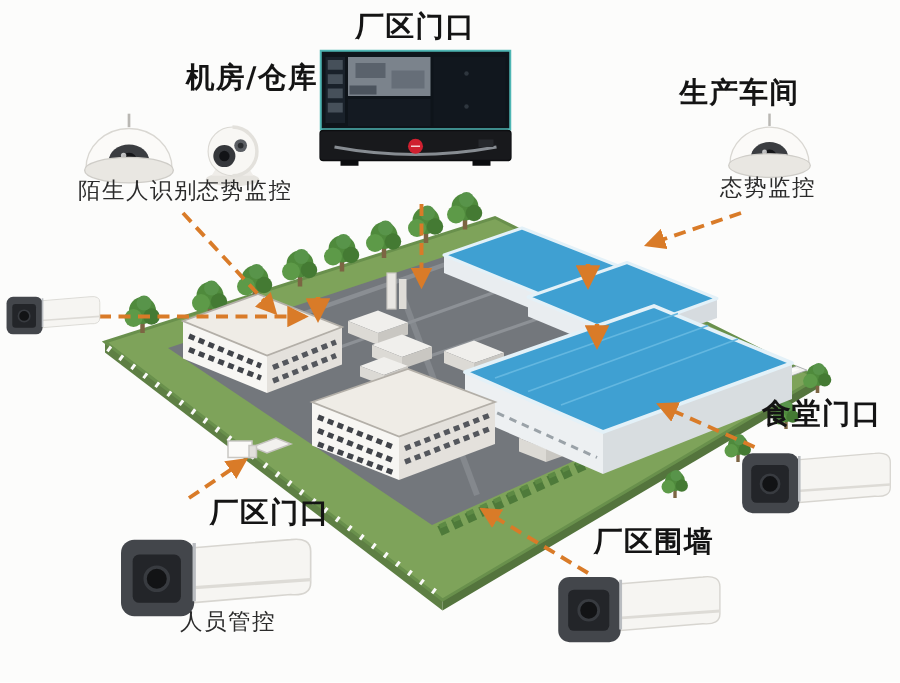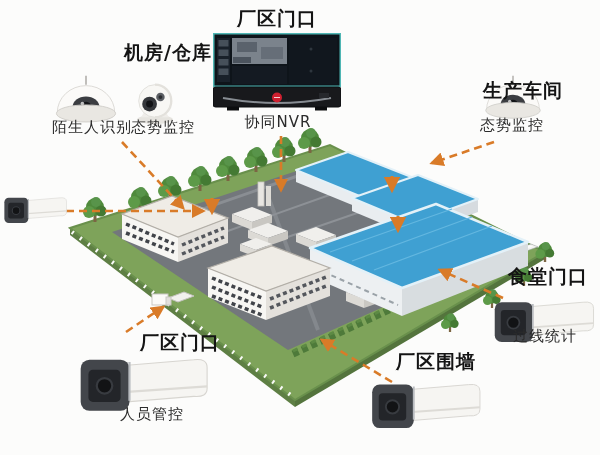--- a/index.html
+++ b/index.html
@@ -221,43 +221,41 @@
   </div>
   <div class="device-label" style="left:92px;top:118px;">陌生人识别</div>
   <div class="device-label" style="left:163px;top:118px;">态势监控</div>
 
   <div class="zone-title" style="left:277px;top:8px;">厂区门口</div>
   <div class="dev" style="left:213px;top:33px;">
     <svg width="128" height="78">
         <use href="#sym-nvr" width="128" height="78"></use>
       </svg>
   </div>
-  <div class="device-label" style="left:278px;top:113px;">协同NVR</div>
-
-  <div class="zone-title" style="left:523px;top:52px;margin-top:28px;">生产车间</div>
+
+  <div class="zone-title" style="left:493px;top:52px;">生产车间</div>
   <div class="dev" style="left:480px;top:74px;">
     <svg width="66" height="48">
         <use href="#sym-dome" width="66" height="48"></use>
       </svg>
   </div>
   <div class="device-label" style="left:512px;top:116px;">态势监控</div>
 
   <div class="dev" style="left:3px;top:194px;">
     <svg width="66" height="30">
         <use href="#sym-bullet" width="66" height="30"></use>
       </svg>
   </div>
 
   <div class="zone-title" style="left:548px;top:266px;">食堂门口</div>
   <div class="dev" style="left:493px;top:296px;">
     <svg width="104" height="48">
         <use href="#sym-bullet" width="104" height="48"></use>
       </svg>
   </div>
-  <div class="device-label" style="left:545px;top:327px;">过线统计</div>
 
   <div class="zone-title" style="left:140px;top:332px;margin-left:40px;">厂区门口</div>
   <div class="dev" style="left:78px;top:352px;">
     <svg width="134" height="61">
         <use href="#sym-bullet" width="134" height="61"></use>
       </svg>
   </div>
   <div class="device-label" style="left:140px;top:405px;margin-left:12px;">人员管控</div>
 
   <div class="zone-title" style="left:436px;top:351px;">厂区围墙</div>

